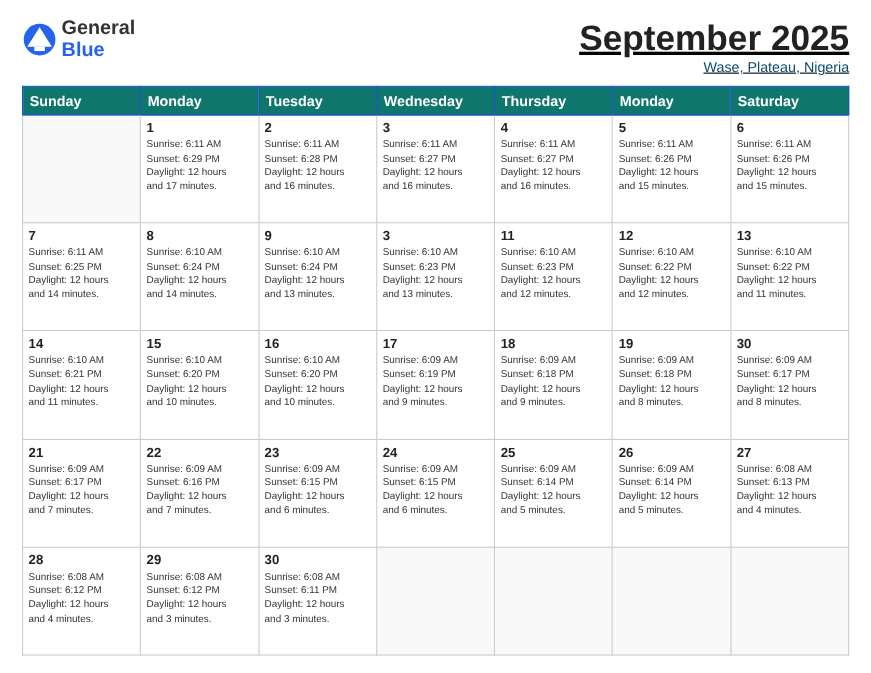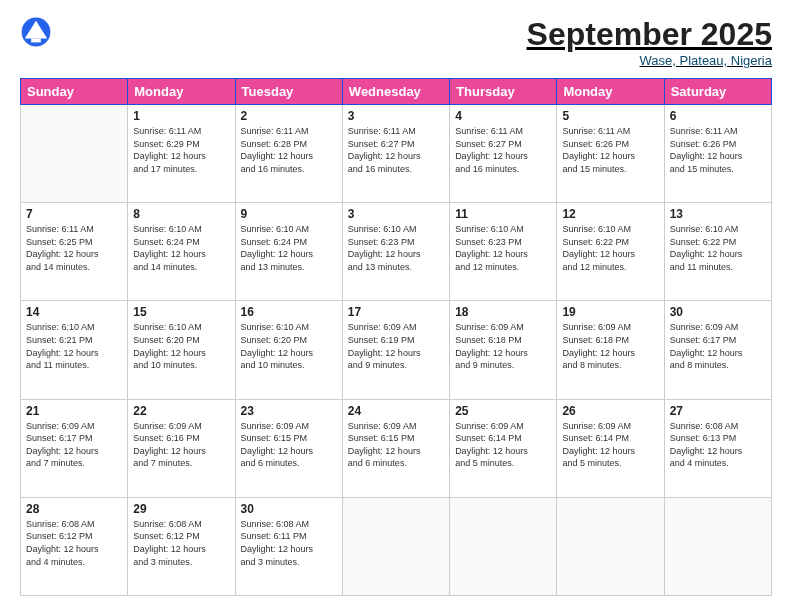--- a/index.html
+++ b/index.html
@@ -55,21 +55,21 @@
       color: #0c4a6e;
     }
     .calendar {
       flex: 1;
       border: 1px solid #ccc;
       border-collapse: collapse;
       width: 100%;
       table-layout: fixed;
     }
     .calendar th {
-      background: #ec4899;
+      background: #0f766e;
       color: #fff;
       text-align: left;
       padding: 5px 6px;
       font-size: 13px;
       font-weight: bold;
       border: 1px solid #1d4ed8;
     }
     .calendar td {
       border: 1px solid #ccc;
       vertical-align: top;
@@ -100,20 +100,24 @@
 <body>
 
 <div class="page">
   <div class="header">
     <div class="logo">
       <svg class="logo-icon" viewBox="0 0 40 40">
         <circle cx="20" cy="20" r="18" fill="#2563eb"></circle>
         <polygon points="20,6 34,28 6,28" fill="white"></polygon>
         <rect x="14" y="28" width="12" height="5" fill="white"></rect>
       </svg>
+      <div class="logo-text">
+        <span class="logo-general">General</span>
+        <span class="logo-blue">Blue</span>
+      </div>
     </div>
     <div class="title-block">
       <div class="main-title">September 2025</div>
       <div class="subtitle">Wase, Plateau, Nigeria</div>
     </div>
   </div>
 
   <table class="calendar">
     <thead>
       <tr>

